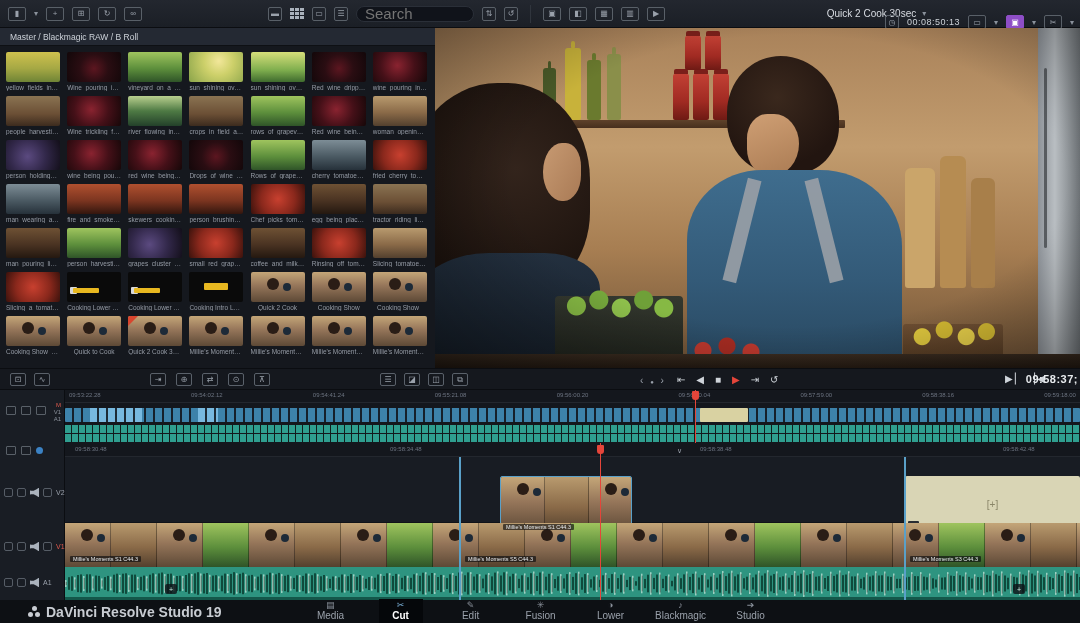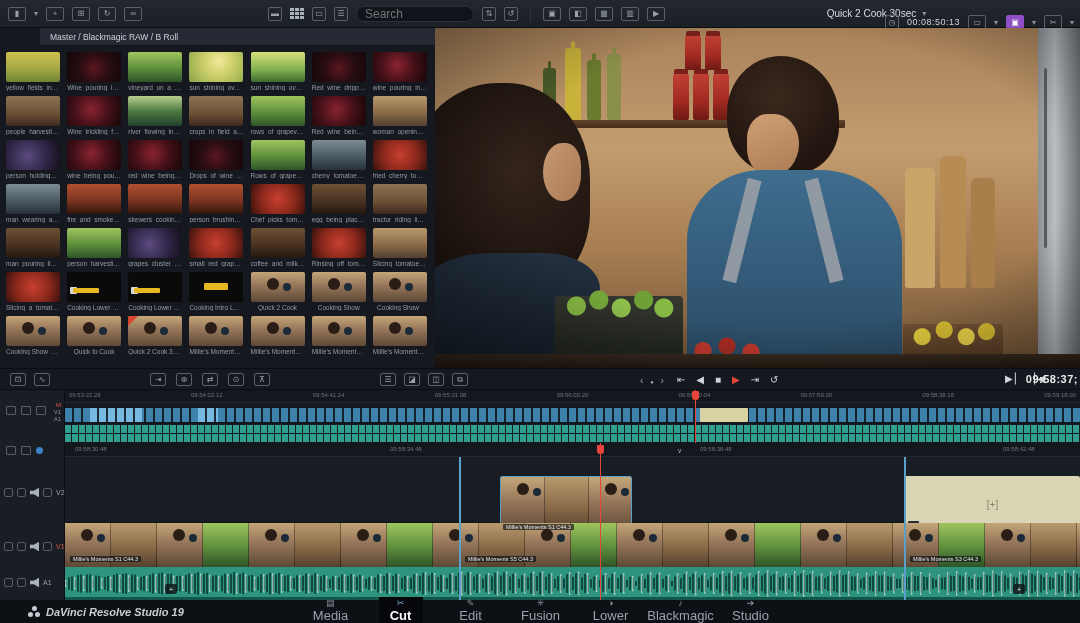--- a/index.html
+++ b/index.html
@@ -22,30 +22,30 @@
       linear-gradient(#aab2bc,#aab2bc) 10px 0/4px 3px,
       linear-gradient(#aab2bc,#aab2bc) 0 4px/4px 3px,
       linear-gradient(#aab2bc,#aab2bc) 5px 4px/4px 3px,
       linear-gradient(#aab2bc,#aab2bc) 10px 4px/4px 3px,
       linear-gradient(#aab2bc,#aab2bc) 0 8px/4px 3px,
       linear-gradient(#aab2bc,#aab2bc) 5px 8px/4px 3px,
       linear-gradient(#aab2bc,#aab2bc) 10px 8px/4px 3px;
     background-repeat:no-repeat; }
   .chev { font-size:8px; color:#8a919b; }
   .search { width:118px; height:16px; background:#10131a; border:1px solid #2a2f38;
-    border-radius:8px; color:#7b828c; font-size:12px; padding:0 8px; }
+    border-radius:8px; color:#7b828c; font-size:15px; padding:0 8px; }
   .vdiv { width:1px; height:18px; background:#30353d; margin:0 4px; }
   .viewer-head { flex:1; display:flex; align-items:center; justify-content:center; gap:6px; position:relative; }
   .vtitle { font-size:10px; color:#d7dbe1; }
   .vh-right { position:absolute; right:6px; top:0; height:28px; display:flex; align-items:center; gap:8px; }
   .tc-small { font-size:9px; color:#cdd2d8; letter-spacing:.5px; }
   .purple { background:#8e4ec6; border-color:#8e4ec6; color:#fff; }
 
   
-  .mediapool { position:absolute; left:0; top:28px; width:435px; height:340px; background:#15181e;padding-left:40px; }
+  .mediapool { position:absolute; left:0; top:28px; width:435px; height:340px; background:#15181e; }
   .crumbbar { height:18px; background:#242933; display:flex; align-items:center; padding:0 10px;
     font-size:8.5px; color:#cdd2d9; border-bottom:1px solid #0e1014; }
   .clipgrid { position:absolute; left:6px; top:24px; width:424px; height:312px;
     display:grid; grid-template-columns:repeat(7,1fr); grid-auto-rows:44px; column-gap:4px; }
   .cell { width:56px; }
   .thumb { width:54px; height:30px; border-radius:2px; position:relative; overflow:hidden; background:#222; }
   .cname { width:54px; font-size:6.5px; color:#959ba5; text-align:center; white-space:nowrap;
     overflow:hidden; text-overflow:ellipsis; margin-top:2px; }
   
   .t-f1{background:linear-gradient(180deg,#cfc14e 0%,#a5a844 55%,#6f8436 100%);}
@@ -186,25 +186,25 @@
 
   
   .bottombar { position:absolute; left:0; top:600px; width:1080px; height:23px; background:#0d1014;
     display:flex; align-items:center; }
   .brand { display:flex; align-items:center; gap:6px; padding-left:28px; width:320px; }
   .brand-logo { width:12px; height:11px; position:relative; }
   .brand-logo i { position:absolute; width:5px; height:5px; border-radius:50%; background:#c8ccd2; }
   .brand-logo i:nth-child(1){left:3.5px; top:0;}
   .brand-logo i:nth-child(2){left:0; top:6px;}
   .brand-logo i:nth-child(3){left:7px; top:6px;}
-  .brand-name { font-size:11px; font-weight:bold; color:#c8ccd2;font-style:italic; }
+  .brand-name { font-size:14px; font-weight:bold; color:#c8ccd2; }
   .tabs { flex:1; display:flex; justify-content:center; gap:26px; }
   .tab { width:44px; display:flex; flex-direction:column; align-items:center; gap:0; position:relative; padding:1px 0 3px; }
   .tab .ticon { font-size:9px; line-height:10px; color:#8a919b; }
-  .tab .tlabel { font-size:13px; color:#9aa1ab; }
+  .tab .tlabel { font-size:10px; color:#9aa1ab; }
   .tab.active { background:#05070a; }
   .tab.active .tlabel { color:#fff; font-weight:bold; }
   .tab.active .ticon { color:#7ab0d8; }
   .tab.active::after { content:""; position:absolute; left:-4px; right:-4px; bottom:-1px; height:2px; background:#e5453a; }
   .bspace { width:320px; }
 </style>
 </head>
 <body>
 
 <div class="app">

